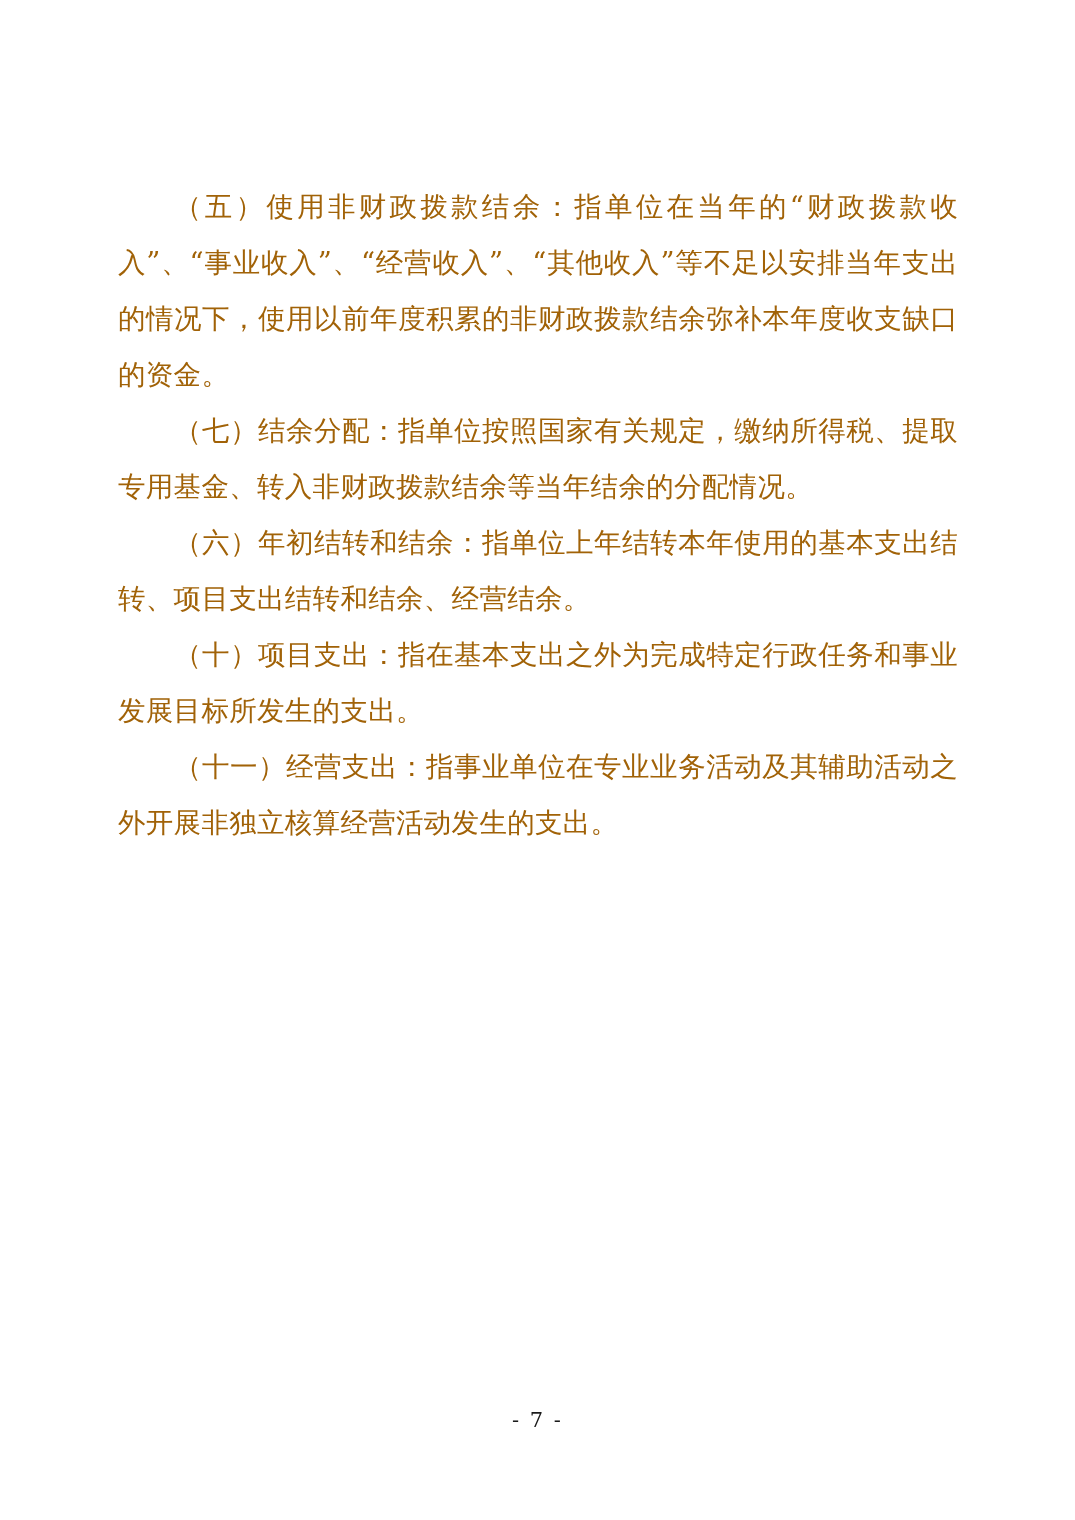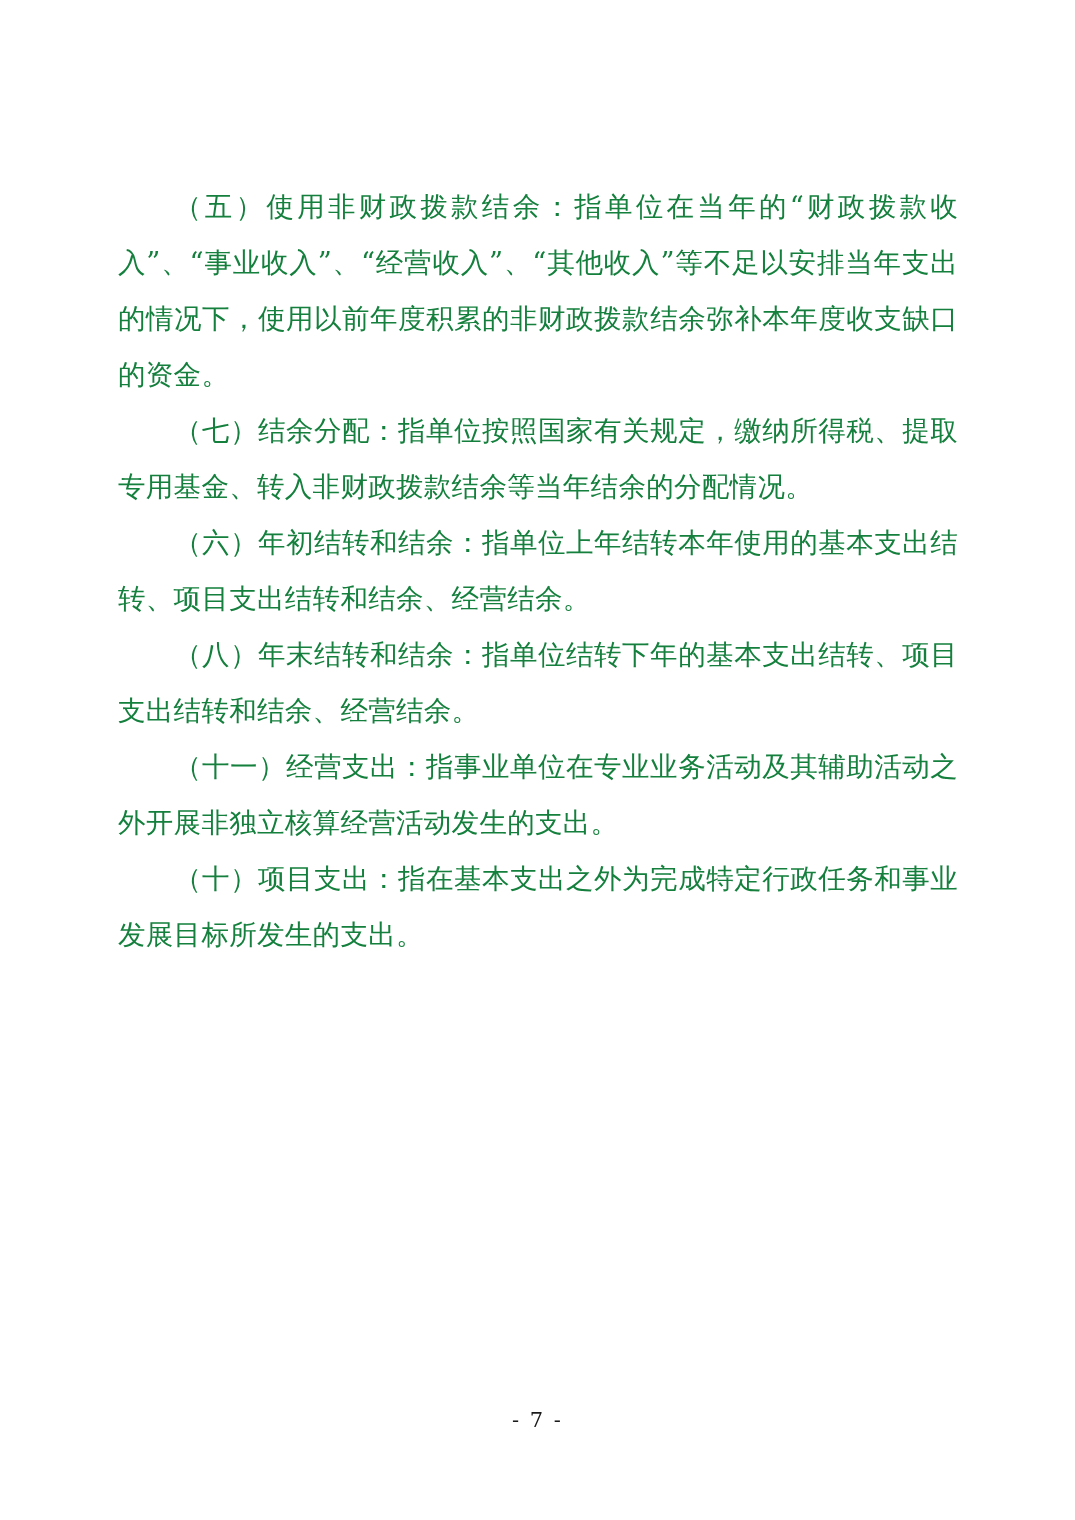--- a/index.html
+++ b/index.html
@@ -19,21 +19,21 @@
   .content {
     position: absolute;
     left: 118px;
     top: 178px;
     width: 840px;
   }
   .para {
     font-family: "DejaVu Serif", "Liberation Serif", serif;
     font-size: 27.5px;
     line-height: 56px;
-    color: #15803d;
+    color: #a16207;
     text-align: justify;
     text-justify: inter-character;
     text-indent: 56px;
     margin: 0 0 0 0;
     letter-spacing: 0.3px;
     white-space: pre-wrap;
   }
   .footer {
     position: absolute;
     left: 0;
@@ -47,18 +47,17 @@
   }
 </style>
 </head>
 <body>
 
 <div class="page">
   <div class="content">
     <p class="para">（五）使用非财政拨款结余：指单位在当年的“财政拨款收入”、“事业收入”、“经营收入”、“其他收入”等不足以安排当年支出的情况下，使用以前年度积累的非财政拨款结余弥补本年度收支缺口的资金。</p>
     <p class="para">（七）结余分配：指单位按照国家有关规定，缴纳所得税、提取专用基金、转入非财政拨款结余等当年结余的分配情况。</p>
     <p class="para">（六）年初结转和结余：指单位上年结转本年使用的基本支出结转、项目支出结转和结余、经营结余。</p>
-    <p class="para">（八）年末结转和结余：指单位结转下年的基本支出结转、项目支出结转和结余、经营结余。</p>
+    <p class="para">（十）项目支出：指在基本支出之外为完成特定行政任务和事业发展目标所发生的支出。</p>
     <p class="para">（十一）经营支出：指事业单位在专业业务活动及其辅助活动之外开展非独立核算经营活动发生的支出。</p>
-    <p class="para">（十）项目支出：指在基本支出之外为完成特定行政任务和事业发展目标所发生的支出。</p>
   </div>
   <div class="footer">- 7 -</div>
 </div>
 
 </body></html>

